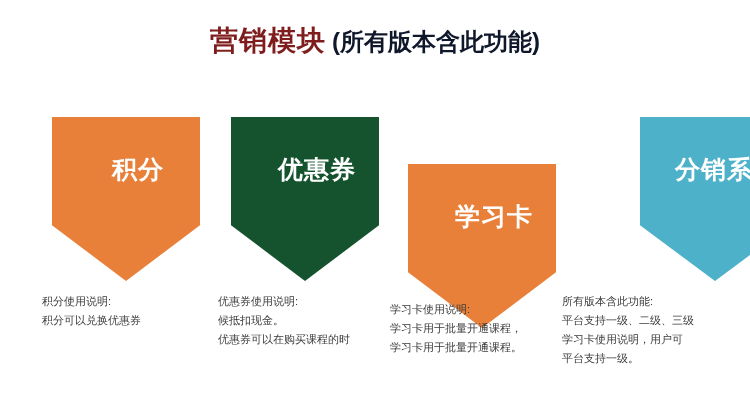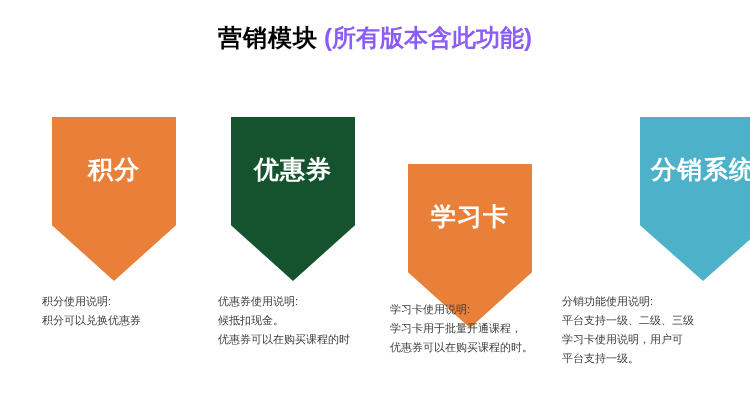--- a/index.html
+++ b/index.html
@@ -25,45 +25,46 @@
   
   .title-block {
     position: absolute;
     left: 0;
     top: 22px;
     width: 750px;
     text-align: center;
     white-space: nowrap;
   }
   .title-main {
-    font-size: 24px;
+    font-size: 28px;
     font-weight: bold;
-    color: #000000;
+    color: #7f1d1d;
     letter-spacing: 1px;
     vertical-align: baseline;
   }
   .title-sub {
     font-size: 24px;
     font-weight: bold;
-    color: #8b5cf6;
+    color: #0f172a;
     vertical-align: baseline;
     margin-left: 6px;
   }
 
   
   .banner {
     position: absolute;
     top: 117px;
     width: 124px;
     height: 164px;
     -webkit-clip-path: polygon(0% 0%, 100% 0%, 100% 66%, 50% 100%, 0% 66%);
     clip-path: polygon(0% 0%, 100% 0%, 100% 66%, 50% 100%, 0% 66%);
     display: flex;
     align-items: flex-start;
     justify-content: center;
+    padding-left: 24px;
   }
   .banner-label {
     margin-top: 40px;
     font-size: 25px;
     font-weight: bold;
     color: #ffffff;
     letter-spacing: 1px;
     line-height: 1;
     white-space: nowrap;
   }
@@ -117,22 +118,22 @@
       <span class="caption-line">积分可以兑换优惠券</span>
     </div>
   <div class="caption caption-1">
       <span class="caption-line">优惠券使用说明:</span>
       <span class="caption-line">候抵扣现金。</span>
       <span class="caption-line">优惠券可以在购买课程的时</span>
     </div>
   <div class="caption caption-2">
       <span class="caption-line">学习卡使用说明:</span>
       <span class="caption-line">学习卡用于批量开通课程，</span>
-      <span class="caption-line">优惠券可以在购买课程的时。</span>
+      <span class="caption-line">学习卡用于批量开通课程。</span>
     </div>
   <div class="caption caption-3">
-      <span class="caption-line">分销功能使用说明:</span>
+      <span class="caption-line">所有版本含此功能:</span>
       <span class="caption-line">平台支持一级、二级、三级</span>
       <span class="caption-line">学习卡使用说明，用户可</span>
       <span class="caption-line">平台支持一级。</span>
     </div>
 
 </div>
 
 </body></html>

